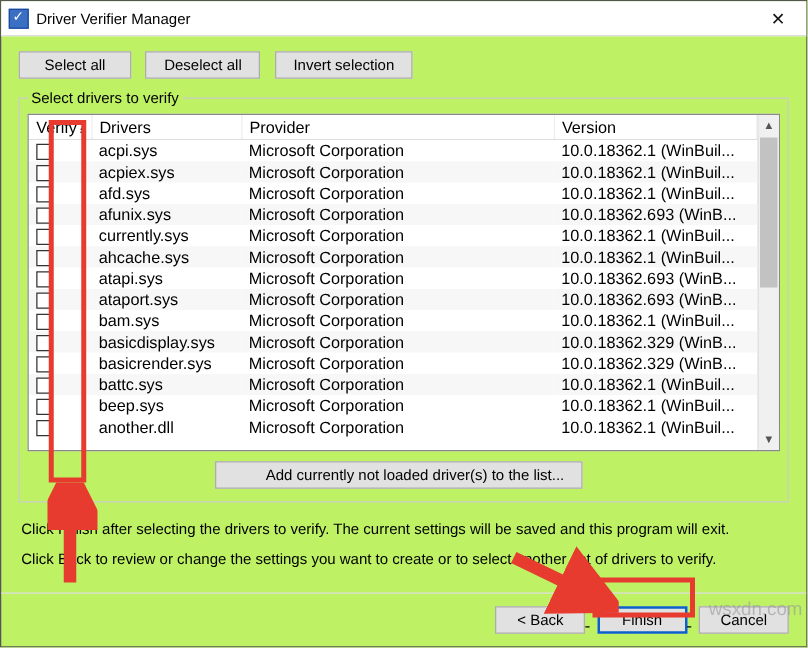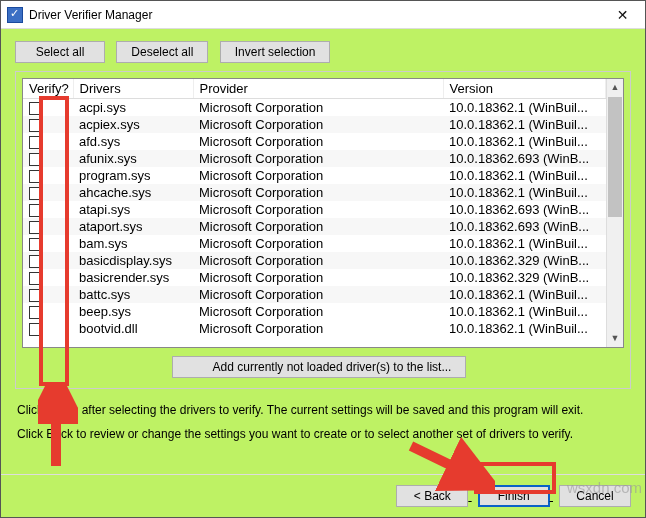--- a/index.html
+++ b/index.html
@@ -139,20 +139,21 @@
 
   <div class="content">
 
     <div class="toolbar">
       <span class="btn">Select all</span>
       <span class="btn">Deselect all</span>
       <span class="btn">Invert selection</span>
     </div>
 
     <fieldset class="group">
+      <legend>Select drivers to verify</legend>
 
       <div class="table-wrap">
         <div class="table-scroll">
           <table>
             <colgroup>
               <col class="c-verify">
                 <col class="c-driver">
                 <col class="c-provider">
                 <col class="c-version">
             </colgroup>
@@ -184,21 +185,21 @@
                   <td>10.0.18362.1 (WinBuil...</td>
                 </tr>
                 <tr class="alt">
                   <td><span class="ck"></span></td>
                   <td>afunix.sys</td>
                   <td>Microsoft Corporation</td>
                   <td>10.0.18362.693 (WinB...</td>
                 </tr>
                 <tr>
                   <td><span class="ck"></span></td>
-                  <td>program.sys</td>
+                  <td>currently.sys</td>
                   <td>Microsoft Corporation</td>
                   <td>10.0.18362.1 (WinBuil...</td>
                 </tr>
                 <tr class="alt">
                   <td><span class="ck"></span></td>
                   <td>ahcache.sys</td>
                   <td>Microsoft Corporation</td>
                   <td>10.0.18362.1 (WinBuil...</td>
                 </tr>
                 <tr>
@@ -238,21 +239,21 @@
                   <td>10.0.18362.1 (WinBuil...</td>
                 </tr>
                 <tr>
                   <td><span class="ck"></span></td>
                   <td>beep.sys</td>
                   <td>Microsoft Corporation</td>
                   <td>10.0.18362.1 (WinBuil...</td>
                 </tr>
                 <tr>
                   <td><span class="ck"></span></td>
-                  <td>bootvid.dll</td>
+                  <td>another.dll</td>
                   <td>Microsoft Corporation</td>
                   <td>10.0.18362.1 (WinBuil...</td>
                 </tr>
               </tbody>
           </table>
         </div>
         <div class="scrollbar">
           <div class="sb-btn">▲</div>
           <div class="sb-thumb"></div>
           <div class="sb-track"></div>

